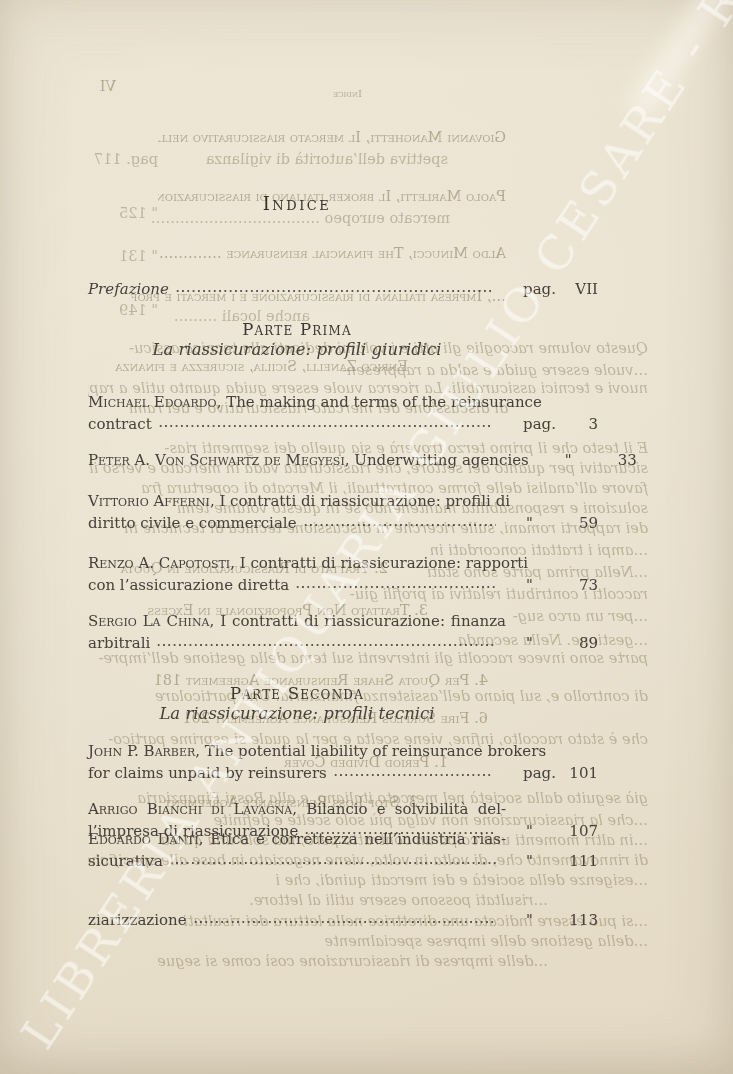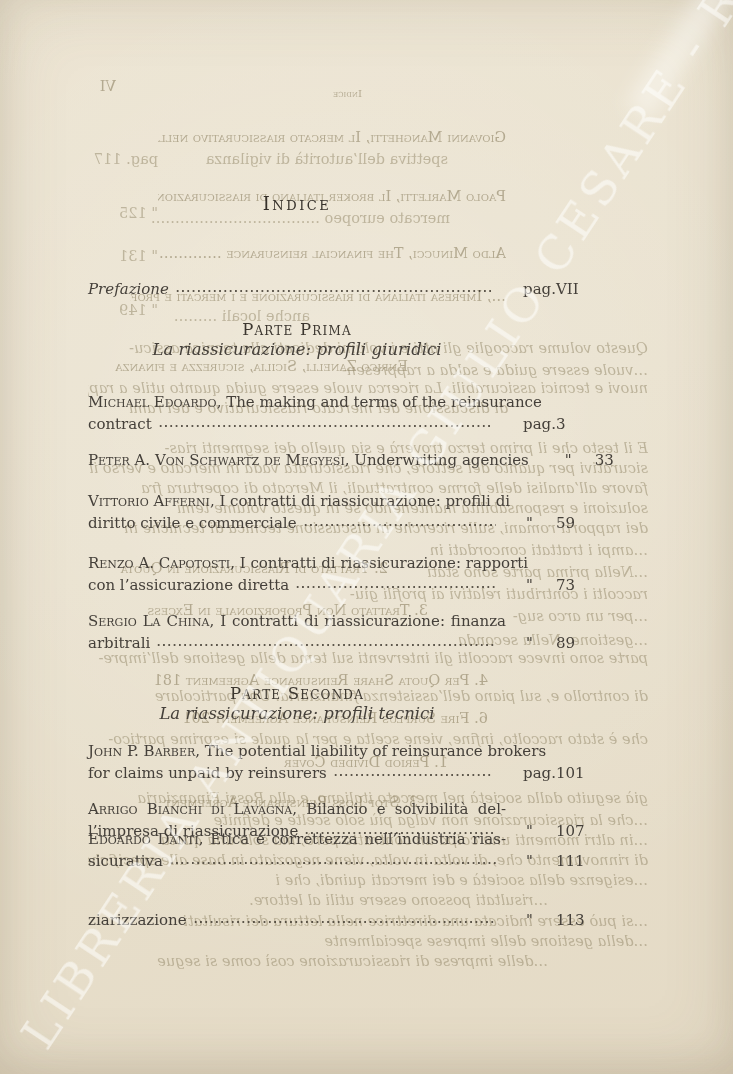--- a/index.html
+++ b/index.html
@@ -39,21 +39,21 @@
   .row{display:flex;align-items:baseline;width:510px;}
   .row .txt{flex:0 0 auto;white-space:nowrap;text-align:right;}
   .row .txt.it{font-style:italic;}
   .leader{
     flex:1 1 auto;height:1em;margin:0 30px 0 6px;align-self:baseline;
     background-image:radial-gradient(circle,rgba(62,56,46,.82) 1.02px,rgba(62,56,46,0) 1.3px);
     background-size:5.3px 4px;background-repeat:repeat-x;background-position:left bottom 1px;
   }
   .leader.no{background:none;}
   .plabel{flex:0 0 30px;white-space:nowrap;}
-  .pnum{flex:0 0 42px;text-align:left;}
+  .pnum{flex:0 0 42px;text-align:right;}
   
   .wm{
     position:absolute;left:10px;top:1028px;z-index:3;pointer-events:none;
     transform-origin:0 0;transform:rotate(-56.5deg);
     font-size:47px;letter-spacing:5px;white-space:nowrap;
     color:rgba(255,255,253,.55);filter:blur(.45px);
   }
   .corner-streak{
     position:absolute;z-index:3;pointer-events:none;
     width:190px;height:30px;right:-52px;top:18px;

